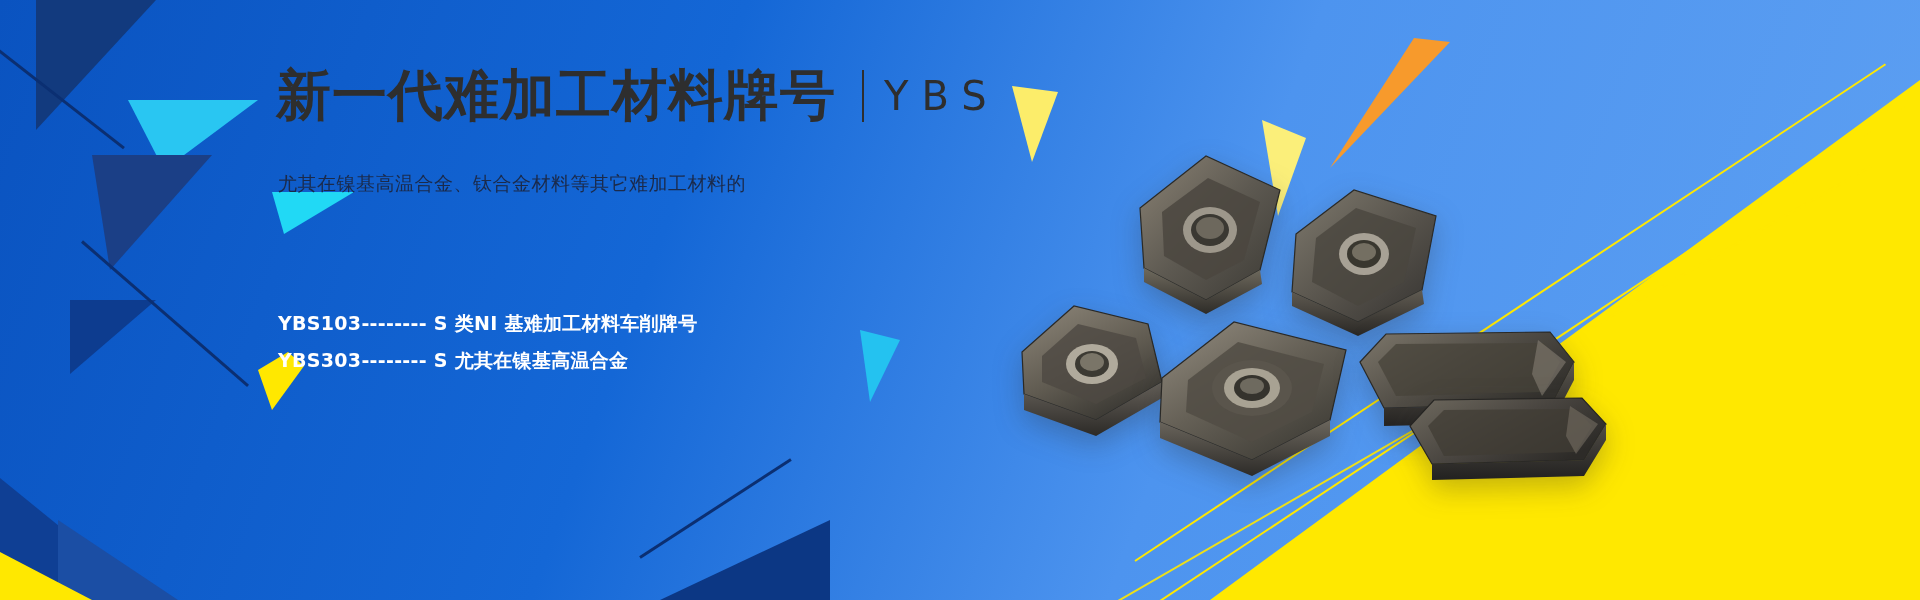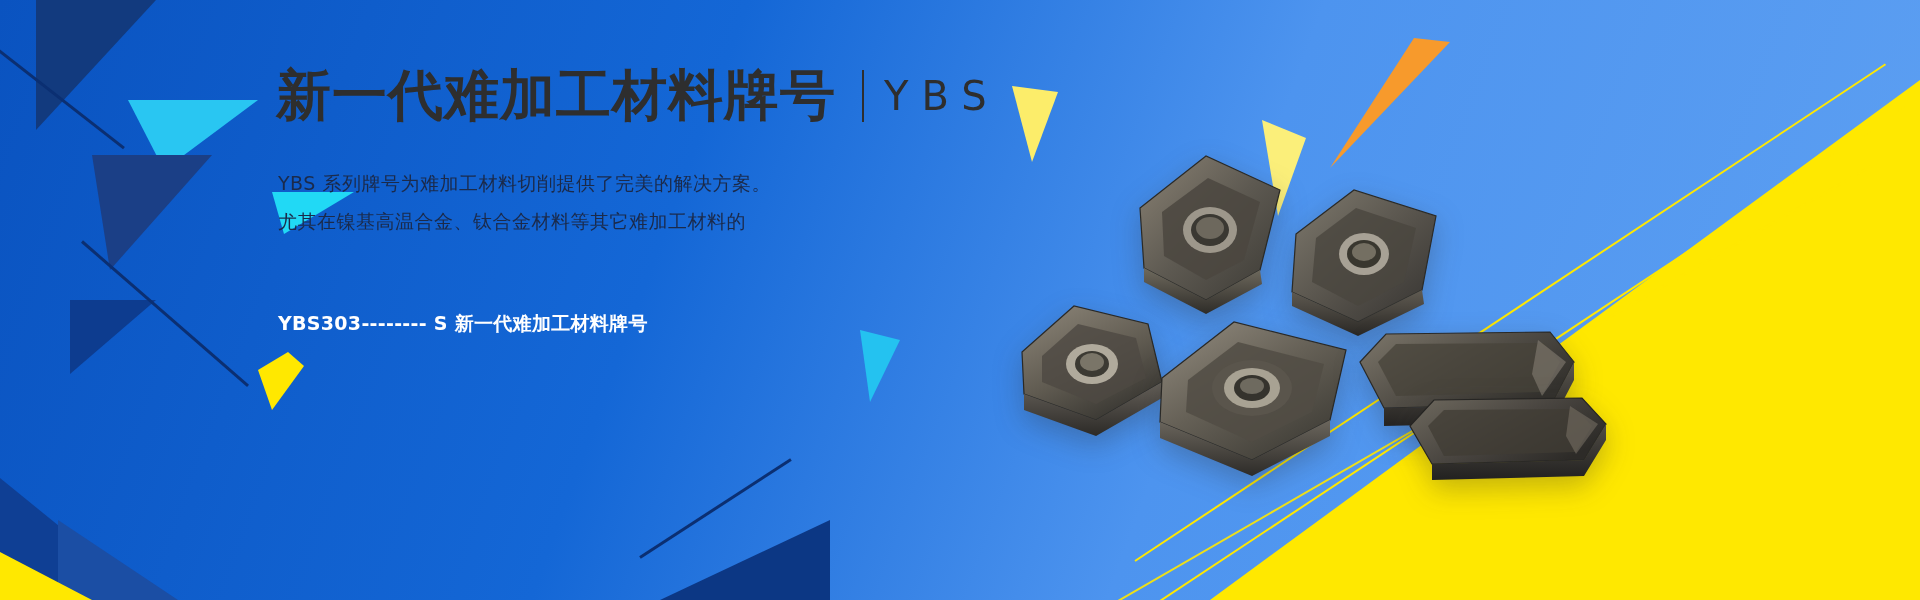--- a/index.html
+++ b/index.html
@@ -144,26 +144,26 @@
 
   <div class="content">
 
     <div class="headline-row">
       <span class="headline">新一代难加工材料牌号</span>
       <span class="headline-divider"></span>
       <span class="headline-sub">YBS</span>
     </div>
 
     <div class="para">
-      <p>YBS 系列牌号为难加工材料切削提供了完美的解决方案。</p>
       <p>尤其在镍基高温合金、钛合金材料等其它难加工材料的</p>
     </div>
 
     <div class="grades">
-      <div class="grade">YBS303-------- S 新一代难加工材料牌号</div>
+      <div class="grade">YBS103-------- S 类NI 基难加工材料车削牌号</div>
+      <div class="grade">YBS303-------- S 尤其在镍基高温合金</div>
     </div>
 
   </div>
 
   <div class="inserts">
 
     <div class="ins" style="left:130px; top:0px;">
       <svg width="200" height="170" viewBox="0 0 200 170">
         <defs>
           <linearGradient id="gA" x1="0" y1="0" x2="1" y2="1">

